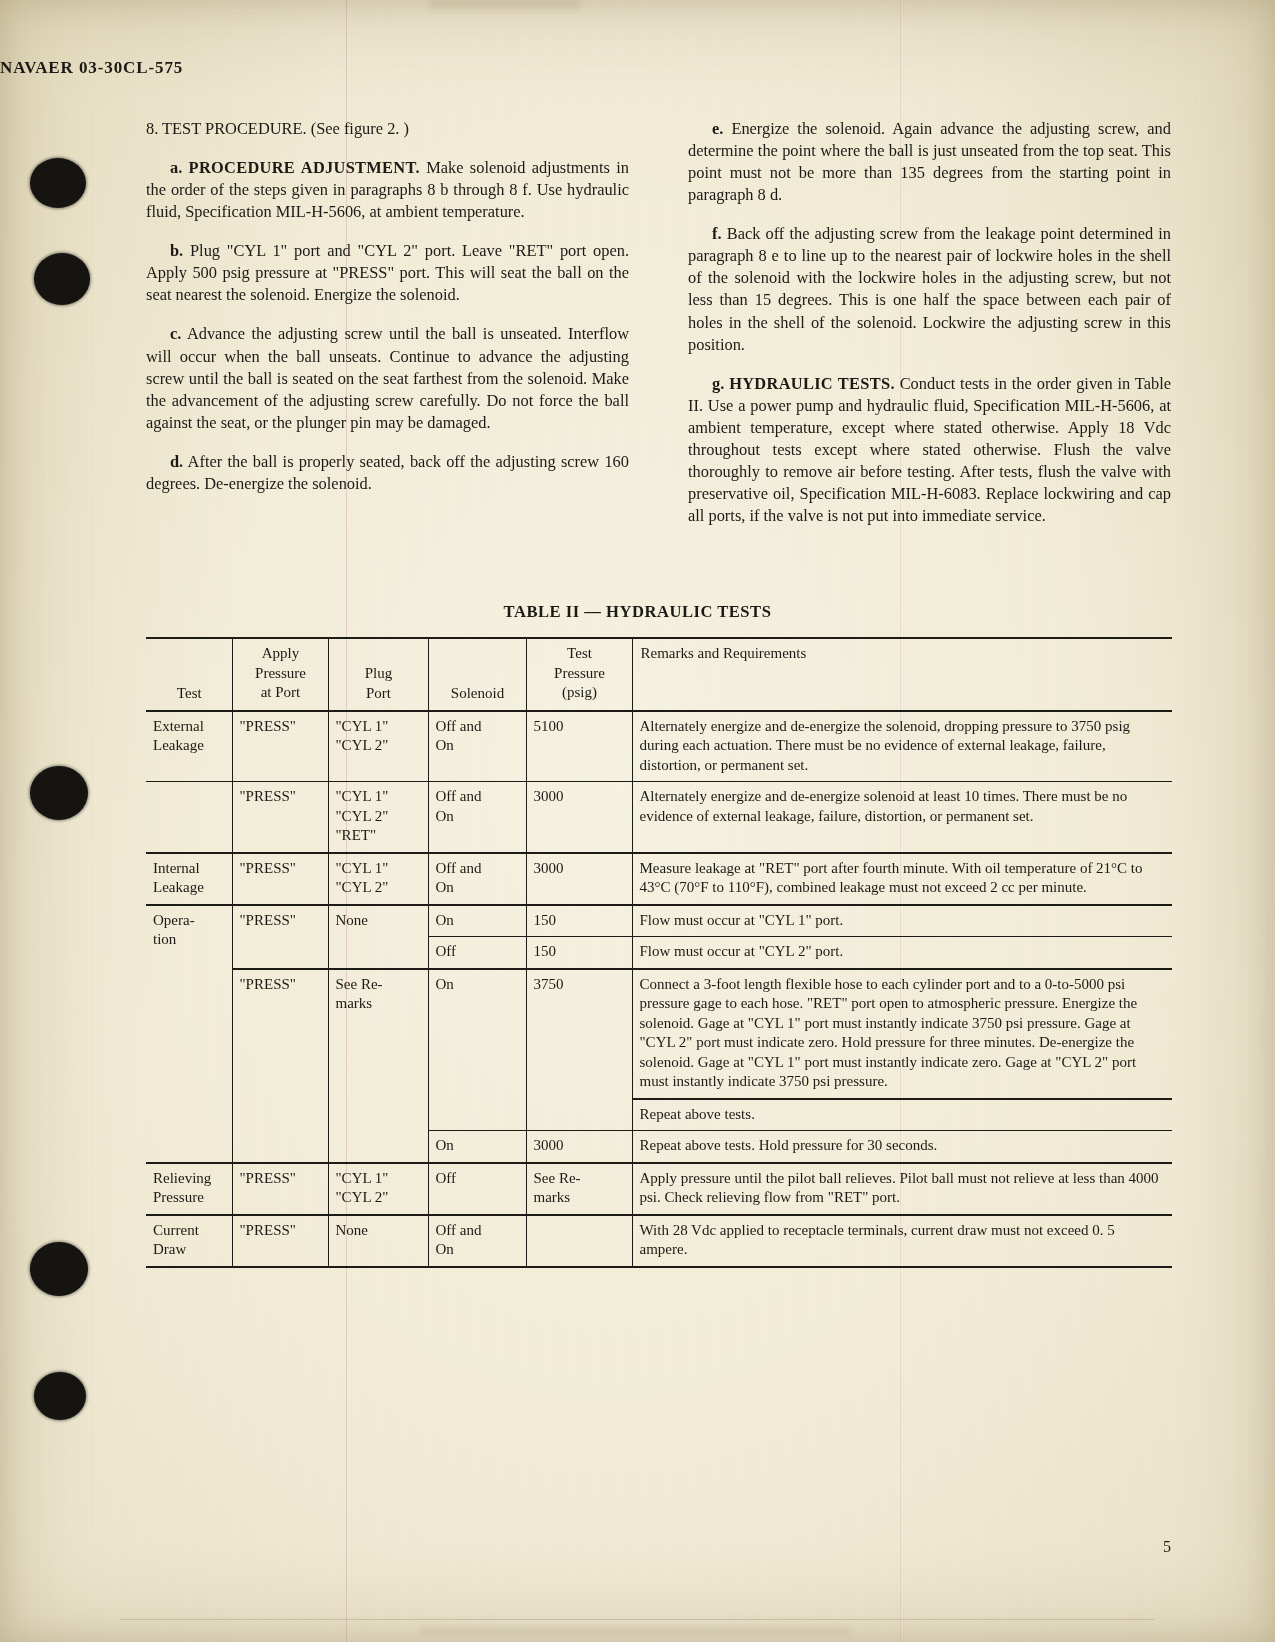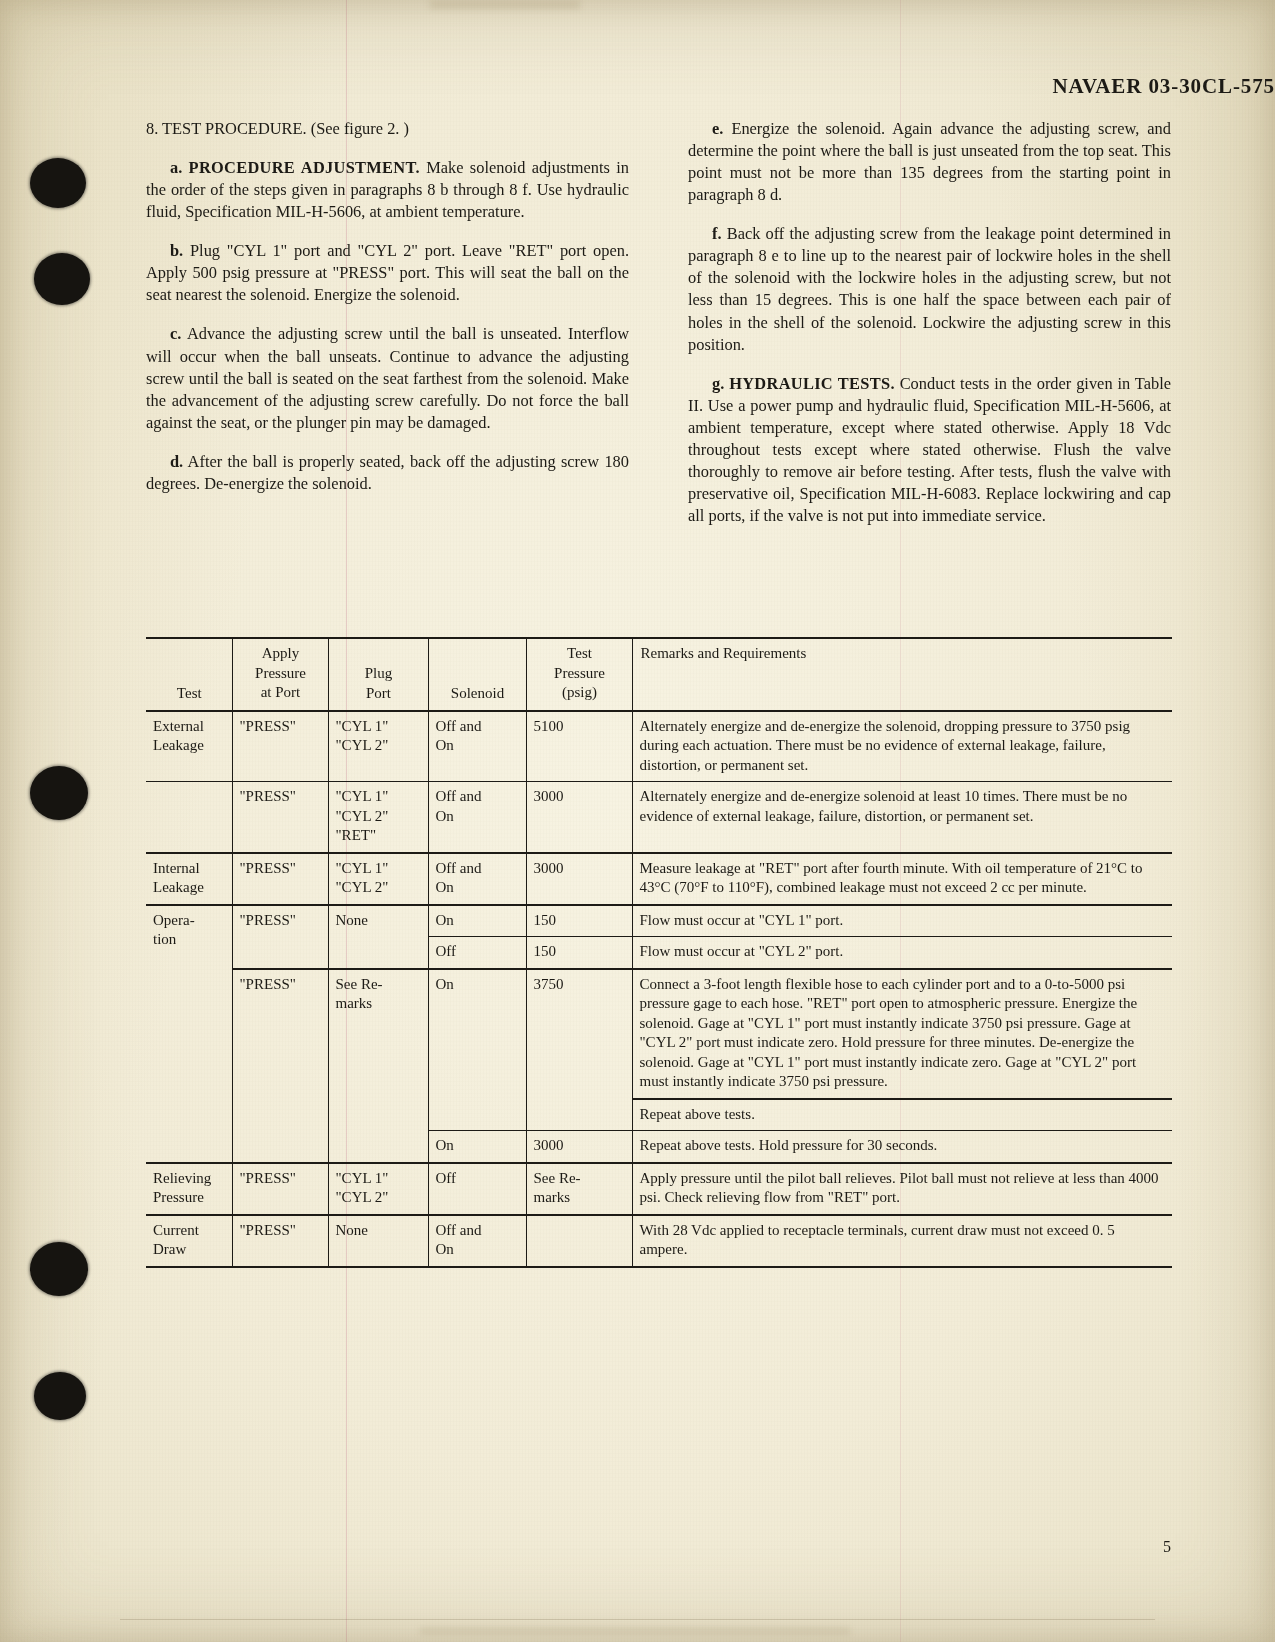--- a/index.html
+++ b/index.html
@@ -49,24 +49,23 @@
     border-radius:50%;
     background:#161410;
     box-shadow: 0 0 3px 1px rgba(0,0,0,.45);
   }
 
   
   .content { position:absolute; inset:0; }
 
   .page-header {
     position:absolute; top:58px; left:0; width:100%;
-    text-align:right;
-    font-size:21px; font-weight:bold;
+    text-align:left;
+    font-size:17px; font-weight:bold;
     letter-spacing:.9px;
-    margin-top:16px;
   }
 
   .cols {
     position:absolute; top:118px; left:146px; width:1025px;
     display:flex; gap:59px;
   }
   .col { width:489px; }
 
   p.para {
     margin:0 0 17px 0;
@@ -173,21 +172,21 @@
         <span>Plug "CYL 1" port and "CYL 2" port.   Leave "RET" port open.  Apply 500 psig pressure at "PRESS" port.  This will seat the ball on the seat nearest the solenoid.  Energize the solenoid.</span>
       </p>
 
       <p class="para">
         <span class="lead">c.</span>
         <span>Advance the adjusting screw until the ball is unseated.  Interflow will occur when the ball unseats. Continue to advance the adjusting screw until the ball is seated on the seat farthest from the solenoid.  Make the advancement of the adjusting screw carefully.  Do not force the ball against the seat, or the plunger pin may be damaged.</span>
       </p>
 
       <p class="para">
         <span class="lead">d.</span>
-        <span>After the ball is properly seated, back off the adjusting screw 180 degrees.  De-energize the solenoid.</span>
+        <span>After the ball is properly seated, back off the adjusting screw 160 degrees.  De-energize the solenoid.</span>
       </p>
     </div>
 
     <div class="col">
       <p class="para">
         <span class="lead">e.</span>
         <span>Energize the solenoid.  Again advance the adjusting screw, and determine the point where the ball is just unseated from the top seat.  This point must not be more than 135 degrees from the starting point in paragraph 8 d.</span>
       </p>
 
       <p class="para">
@@ -197,20 +196,21 @@
 
       <p class="para">
         <span class="lead">g.</span>
         <span class="hd">HYDRAULIC TESTS.</span>
         <span>Conduct tests in the order given in Table II.  Use a power pump and hydraulic fluid, Specification MIL-H-5606, at ambient temperature, except where stated otherwise.  Apply 18 Vdc throughout tests except where stated otherwise.  Flush the valve thoroughly to remove air before testing. After tests, flush the valve with preservative oil, Specification MIL-H-6083.  Replace lockwiring and cap all ports, if the valve is not put into immediate service.</span>
       </p>
     </div>
 
   </div>
 
+  <div class="table-title">TABLE II — HYDRAULIC TESTS</div>
 
   <table class="tbl">
     <colgroup>
       <col class="col-test">
         <col class="col-apply">
         <col class="col-plug">
       <col class="col-sol">
         <col class="col-tp">
         <col class="col-rem">
     </colgroup>

